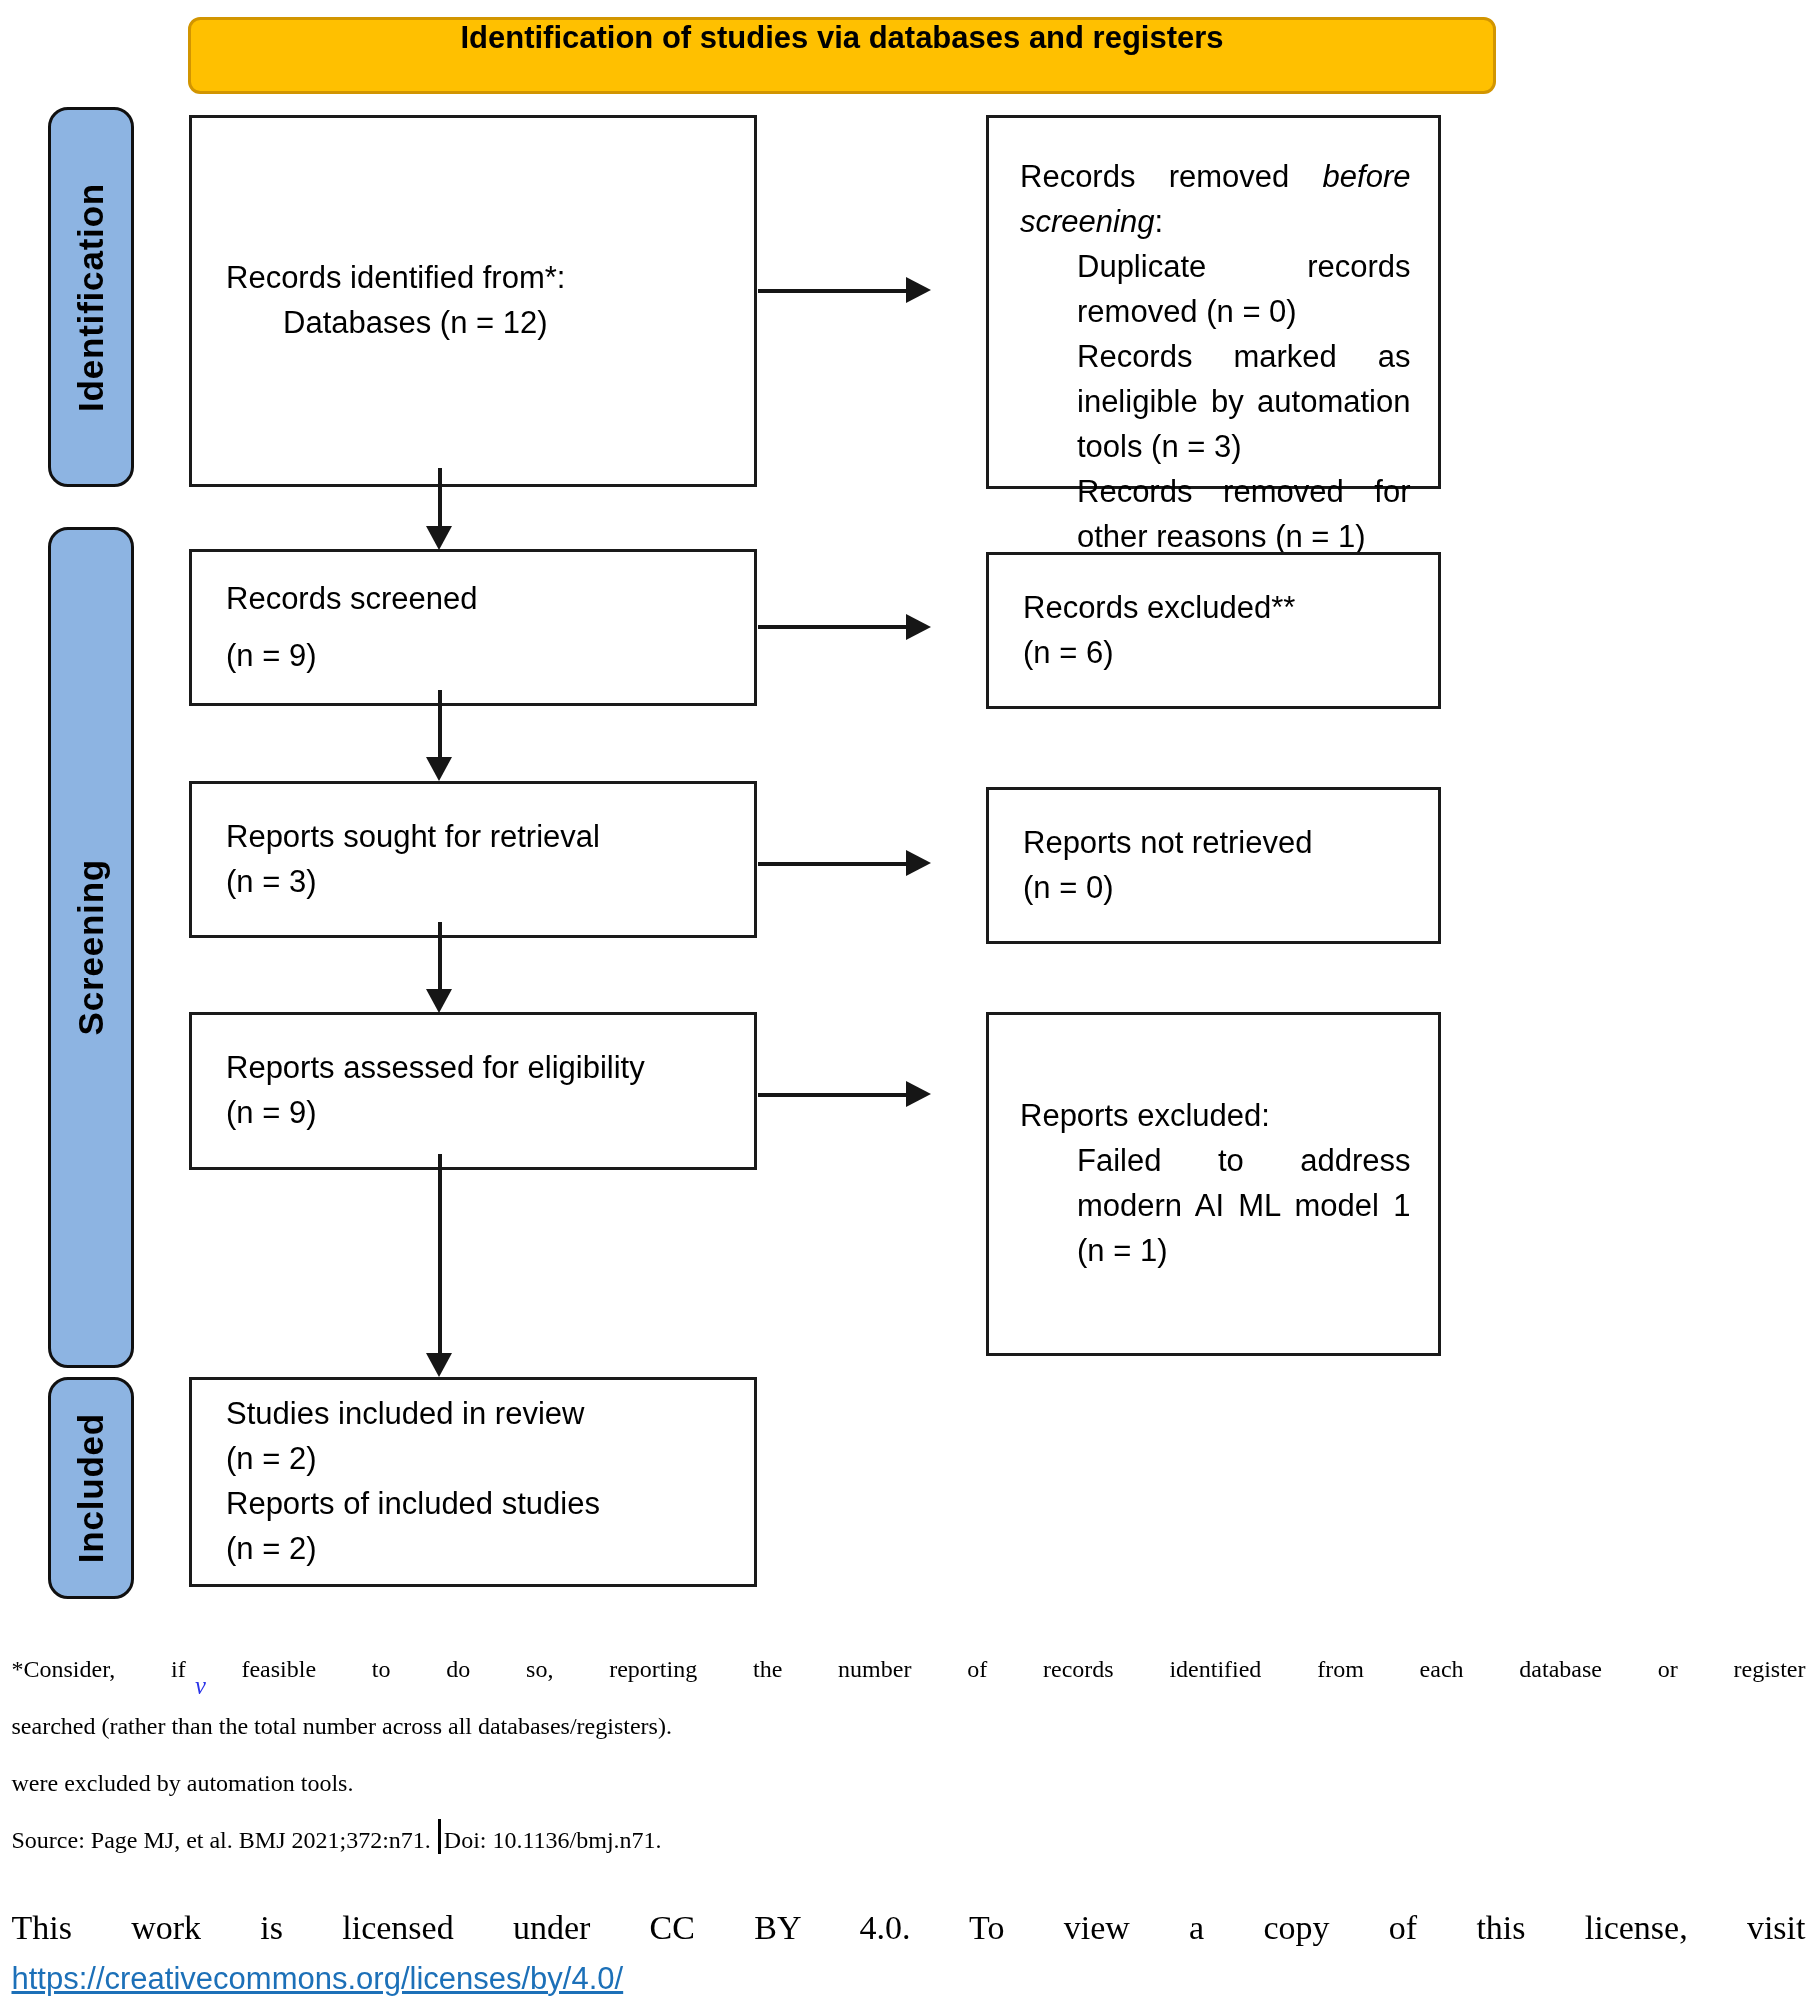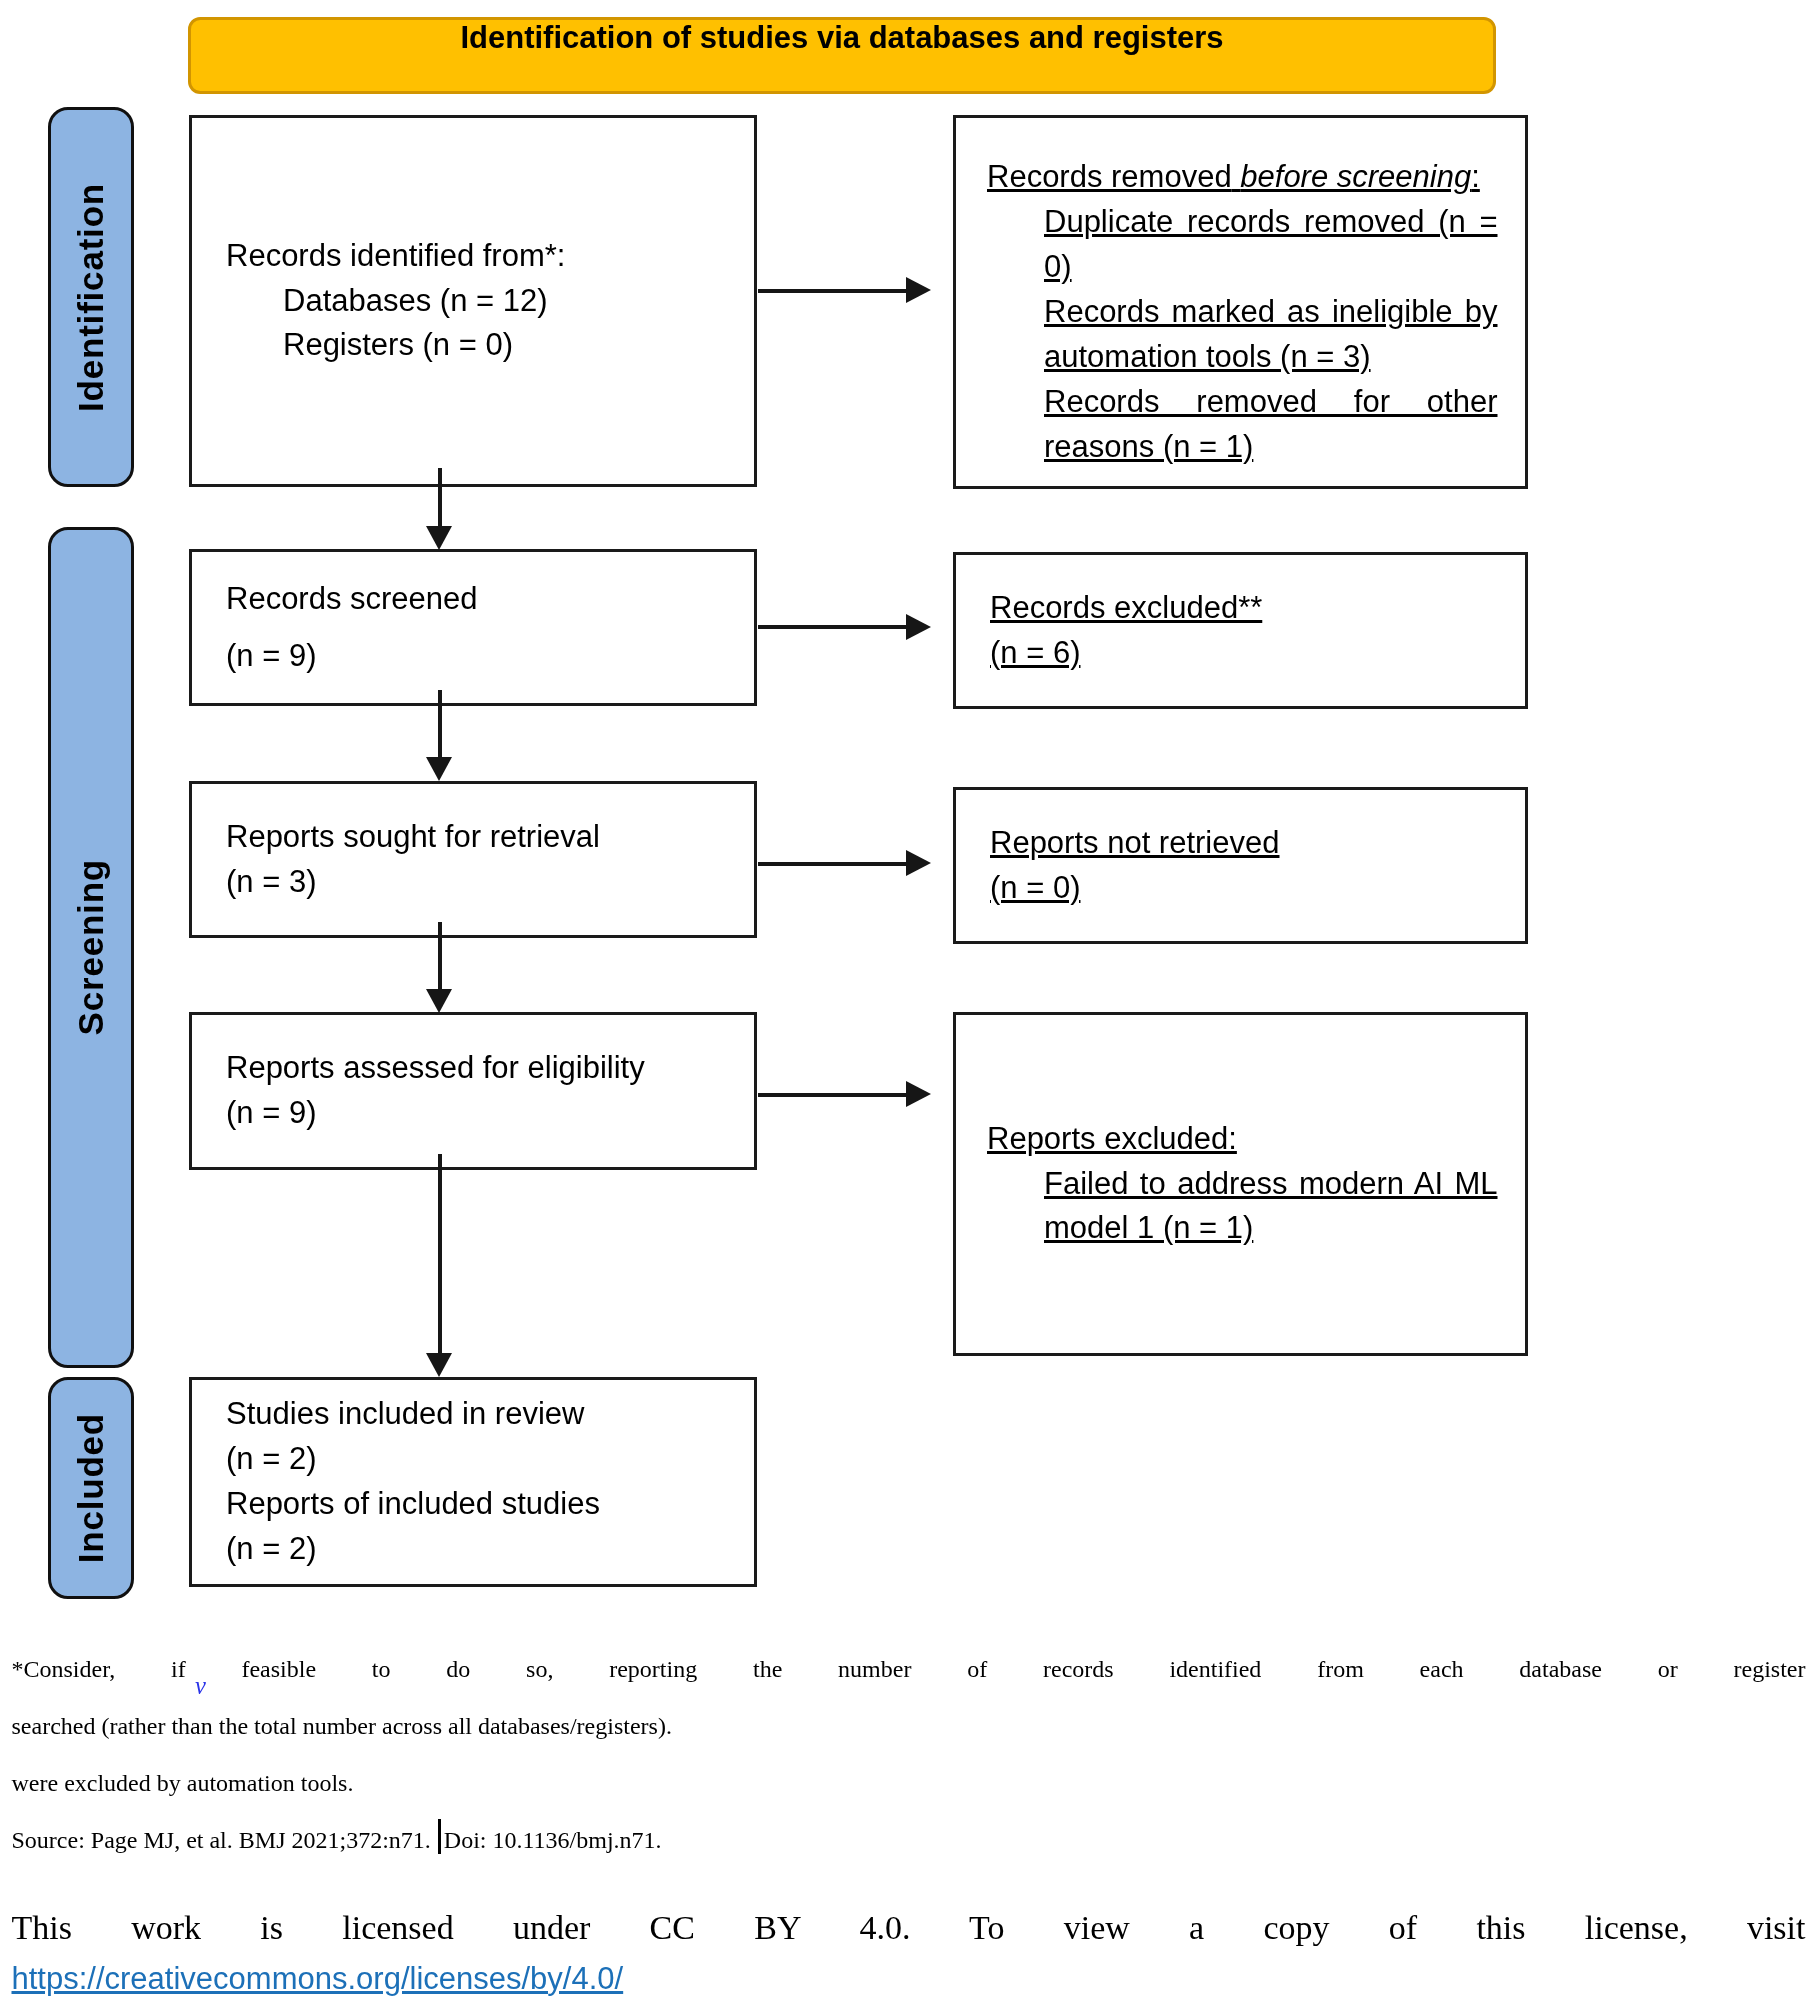--- a/index.html
+++ b/index.html
@@ -20,21 +20,21 @@
                 font-size:35px;font-weight:bold;letter-spacing:0.8px;white-space:nowrap;}
   .stage-identification{top:107px;height:380px;}
   .stage-screening{top:527px;height:841px;}
   .stage-included{top:1377px;height:222px;}
 
   
   .wbox{position:absolute;background:#ffffff;border:3.1px solid #1a1a1a;box-sizing:border-box;
         display:flex;flex-direction:column;justify-content:center;
         font-size:31px;line-height:1.45;}
   .col-left{left:189px;width:568px;}
-  .col-right{left:953px;width:575px;text-decoration:underline;}
+  .col-right{left:986px;width:455px;}
   .b1{top:115px;height:372px;padding:0 15.3px 0 34px;}
   .b2{top:549px;height:157px;padding:0 15.3px 0 34px;gap:12px;}
   .b3{top:781px;height:157px;padding:0 15.3px 0 34px;}
   .b4{top:1012px;height:158px;padding:0 25px 0 34px;}
   .b5{top:1377px;height:210px;padding:0 15.3px 0 34px;}
   .r1{top:115px;height:374px;justify-content:flex-start;padding:37px 27.5px 15.3px 31px;}
   .r2{top:552px;height:157px;padding:0 23px 0 34px;}
   .r3{top:787px;height:157px;padding:0 23px 0 34px;}
   .r4{top:1012px;height:344px;padding:0 27.5px 0 31px;}
   .indent{padding-left:57px;}
@@ -80,21 +80,20 @@
   <div class="stage stage-screening">
     <span class="vtext">Screening</span>
   </div>
   <div class="stage stage-included">
     <span class="vtext">Included</span>
   </div>
 
   <div class="wbox col-left b1">
     <div>Records identified from*:</div>
     <div class="indent">Databases (n = 12)</div>
-    <div class="indent">Registers (n = 0)</div>
   </div>
 
   <div class="wbox col-left b2">
     <div>Records screened</div>
     <div>(n = 9)</div>
   </div>
 
   <div class="wbox col-left b3">
     <div>Reports sought for retrieval</div>
     <div>(n = 3)</div>

